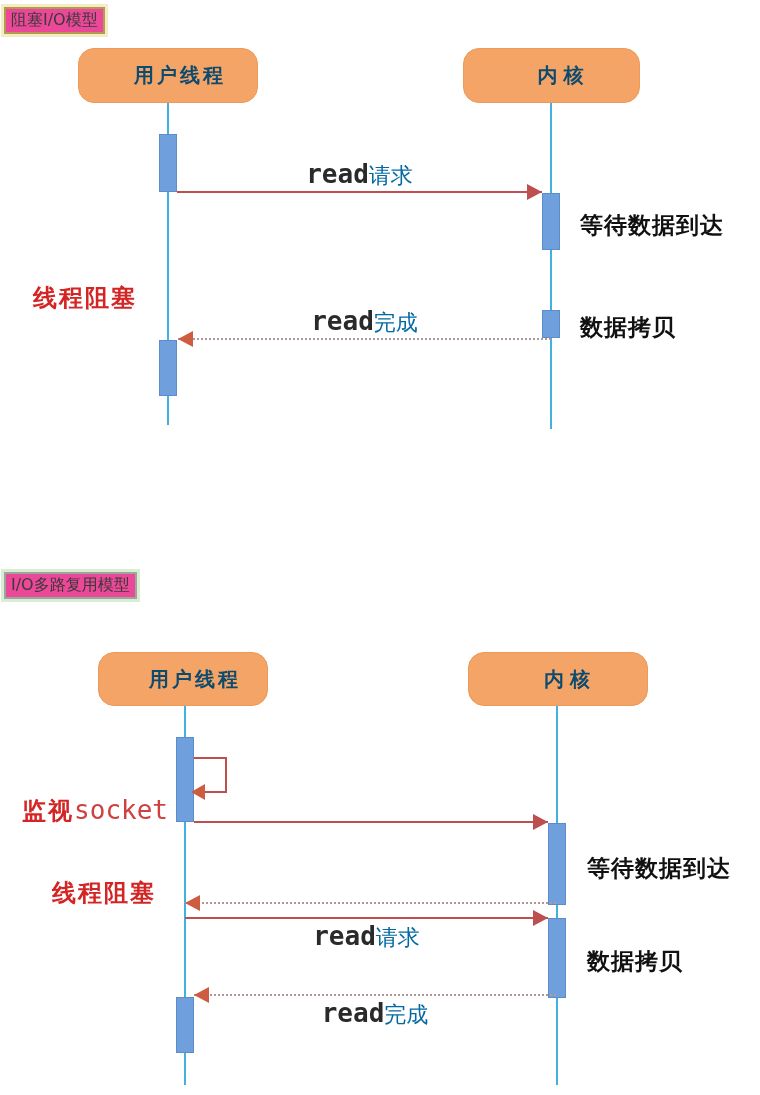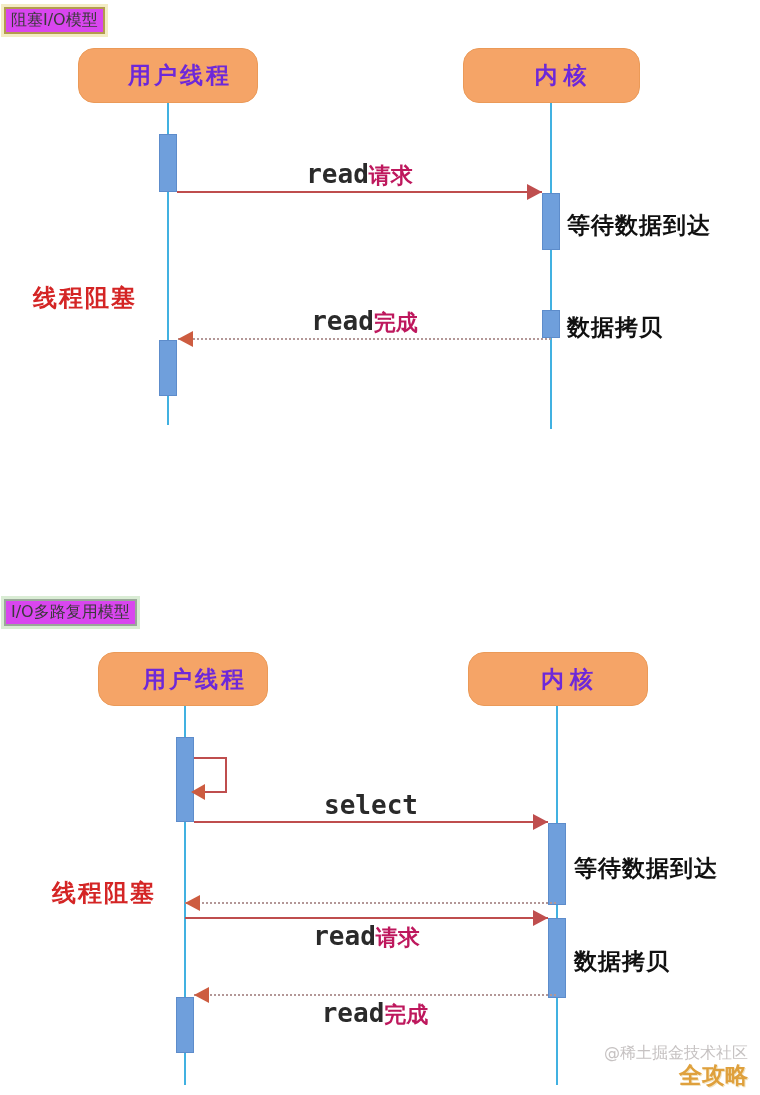--- a/index.html
+++ b/index.html
@@ -14,44 +14,44 @@
     overflow: hidden;
   }
 
   
   .tag {
     position: absolute;
     padding: 2px 5px 3px 5px;
     font-size: 16px;
     color: #3a3a3a;
     line-height: 1.1;
-    background: #d946ef;
+    background: #ec4899;
     white-space: nowrap;
   }
   .tag1 {
     border: 2px solid #b39b4e;
     box-shadow: 0 0 0 3px #f3ecc4;
   }
   .tag2 {
     border: 2px solid #9aa79a;
     box-shadow: 0 0 0 3px #d9ecd4;
   }
 
   
   .actor {
     position: absolute;
     background: #f5a467;
     border: 1px solid #eb9a58;
     border-radius: 16px;
     display: flex;
     align-items: center;
     justify-content: center;
-    font-size: 23px;
-    font-weight: bold;
-    color: #6d28d9;
+    font-size: 20px;
+    font-weight: bold;
+    color: #0c4a6e;
     letter-spacing: 3px;
     padding-left: 24px;
   }
 
   
   .lifeline {
     position: absolute;
     width: 2px;
     background: #41b1e1;
   }
@@ -103,22 +103,22 @@
     color: #1c1c1c;
   }
   .msg-label .en {
     font-family: "DejaVu Sans Mono", "Liberation Mono", monospace;
     font-size: 26px;
     font-weight: bold;
     color: #2a2a2a;
   }
   .msg-label .zh {
     font-size: 22px;
-    font-weight: bold;
-    color: #be185d;
+    font-weight: normal;
+    color: #0369a1;
   }
 
   
   .red-note {
     position: absolute;
     font-size: 24px;
     font-weight: bold;
     color: #d42525;
     letter-spacing: 2px;
     white-space: nowrap;
@@ -133,20 +133,21 @@
   }
 
   
   .k-note {
     position: absolute;
     font-size: 23px;
     font-weight: bold;
     color: #111;
     letter-spacing: 1px;
     white-space: nowrap;
+    margin-left: 13px;
   }
 
   
   .watermark {
     position: absolute;
     text-align: right;
     line-height: 1.15;
   }
   .watermark .wm1 {
     font-size: 16px;
@@ -191,40 +192,40 @@
   <div class="k-note" style="left:567px; top:210px;">等待数据到达</div>
   <div class="k-note" style="left:567px; top:312px;">数据拷贝</div>
 
   <div class="msg-label" style="left:178px; top:306px; width:373px;">
     <span class="en">read</span><span class="zh">完成</span>
   </div>
   <div class="arrow dotted" style="left:178px; top:338px; width:373px;">
     <span class="head left"></span>
   </div>
 
-  <div class="tag tag2" style="left:4px; top:599px;">I/O多路复用模型</div>
+  <div class="tag tag2" style="left:4px; top:572px;">I/O多路复用模型</div>
 
   <div class="actor" style="left:98px; top:652px; width:170px; height:54px;">用户线程</div>
   <div class="actor" style="left:468px; top:652px; width:180px; height:54px; letter-spacing:6px;">内核</div>
 
   <div class="lifeline" style="left:184px; top:706px; height:379px;"></div>
   <div class="lifeline" style="left:556px; top:706px; height:379px;"></div>
 
   <div class="bar" style="left:176px; top:737px; height:85px;"></div>
   <div class="bar" style="left:548px; top:823px; height:82px;"></div>
   <div class="bar" style="left:548px; top:918px; height:80px;"></div>
   <div class="bar" style="left:176px; top:997px; height:56px;"></div>
 
+  <div class="red-note" style="left:8px; top:765px; width:160px; text-align:right;">
+    <span>监视</span><span class="en">socket</span>
+  </div>
   <div class="selfloop" style="left:194px; top:757px; width:33px; height:36px;">
     <span class="head"></span>
   </div>
 
-  <div class="msg-label" style="left:194px; top:790px; width:354px;">
-    <span class="en">select</span>
-  </div>
   <div class="arrow solid" style="left:194px; top:821px; width:354px;">
     <span class="head right"></span>
   </div>
 
   <div class="red-note" style="left:52px; top:847px;">线程阻塞</div>
 
   <div class="k-note" style="left:574px; top:853px;">等待数据到达</div>
   <div class="k-note" style="left:574px; top:946px;">数据拷贝</div>
 
   <div class="arrow dotted" style="left:185px; top:902px; width:371px;">
@@ -238,18 +239,14 @@
     <span class="en">read</span><span class="zh">请求</span>
   </div>
 
   <div class="arrow dotted" style="left:194px; top:994px; width:362px;">
     <span class="head left"></span>
   </div>
   <div class="msg-label" style="left:194px; top:998px; width:362px;">
     <span class="en">read</span><span class="zh">完成</span>
   </div>
 
-  <div class="watermark" style="right:12px; top:1044px;">
-    <span class="wm1">@稀土掘金技术社区</span>
-    <span class="wm2">全攻略</span>
-  </div>
 
 </div>
 
 </body></html>

